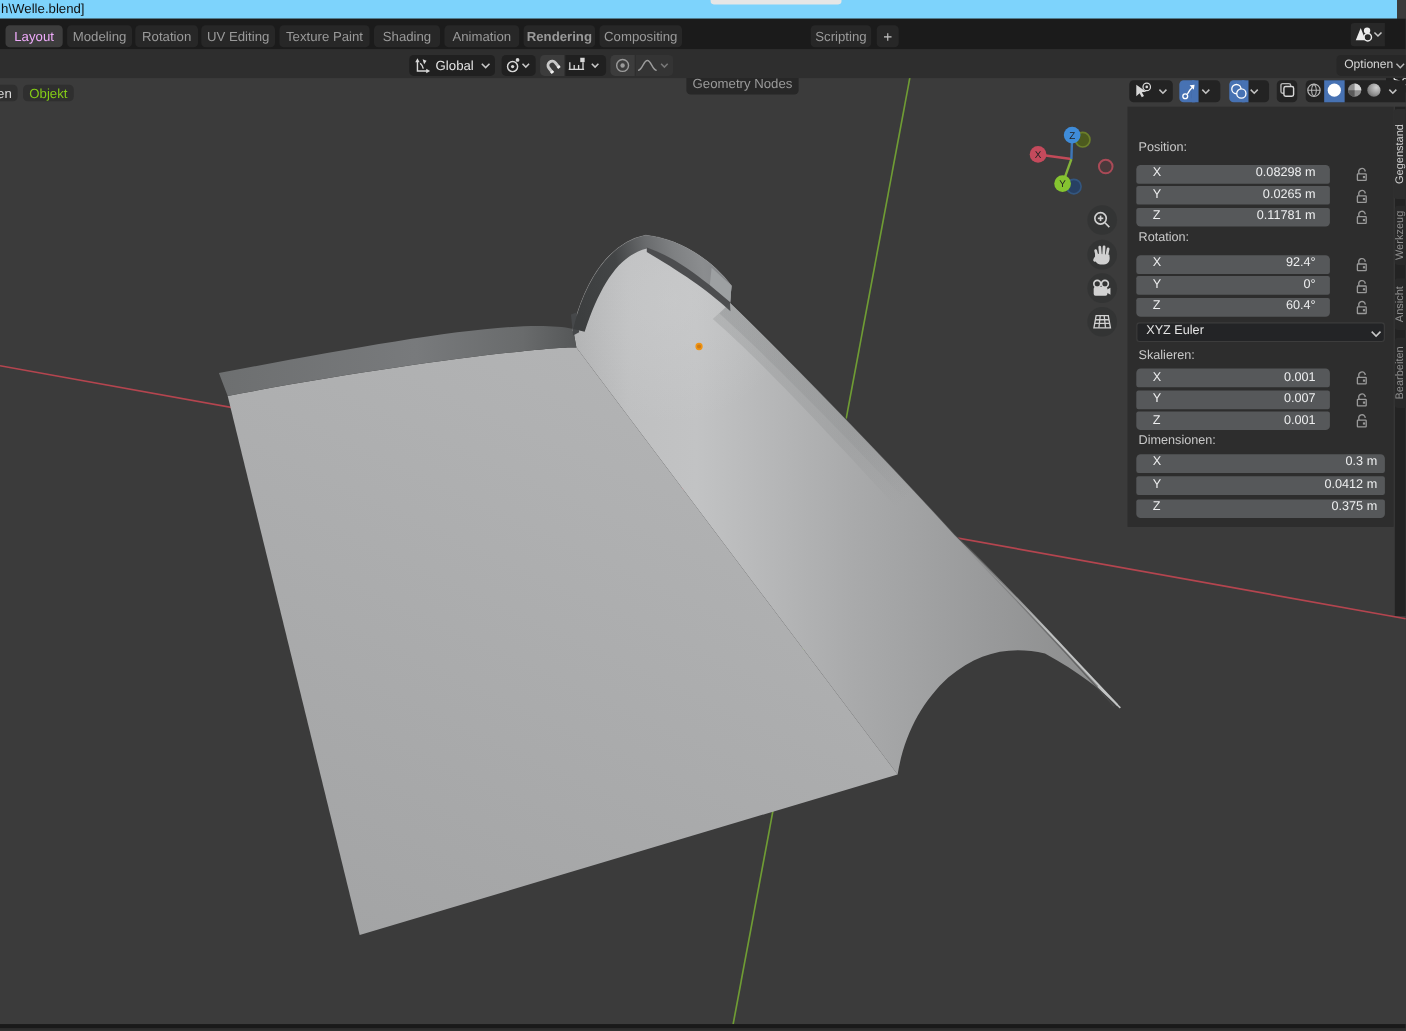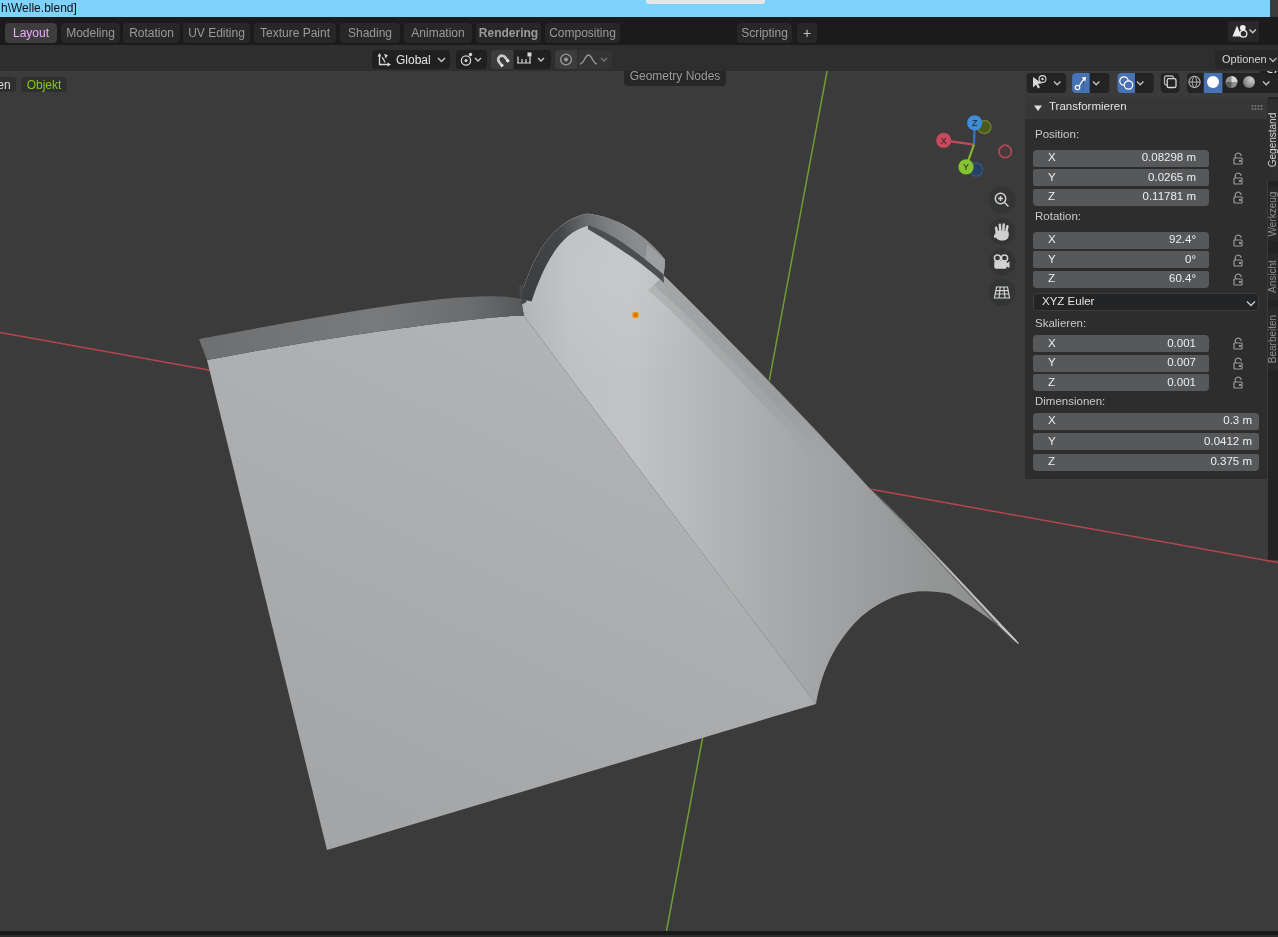--- a/index.html
+++ b/index.html
@@ -349,38 +349,20 @@
     .fld{position:absolute;left:8px;width:176px;height:17px;background:#56585a;border-radius:2px;color:#edeeef;}
     .fld .l{position:absolute;left:15px;top:1.5px;}
     .fld .v{position:absolute;right:13px;top:1.5px;}
     .fldw{position:absolute;left:8px;width:226px;height:17px;background:#56585a;border-radius:2px;color:#edeeef;}
     .fldw .v{position:absolute;right:7px;top:1.5px;}
     .fldw .l{position:absolute;left:15px;top:1.5px;}
     .plabel{position:absolute;left:10px;color:#c9c9c9;}
     .lock{position:absolute;left:206px;width:14px;height:15px;}
   </style>
 
-  <div class="abs" style="left:0;top:0;width:242px;height:22px;background:#373737;">
-    <svg class="abs" style="left:8px;top:7px;" width="10" height="8">
-        <path d="M1,1.5 L9,1.5 L5,7 Z" fill="#e0e0e0"></path>
-      </svg>
-    <div class="abs" style="left:24px;top:3px;color:#e2e2e2;">Transformieren</div>
-    <svg class="abs" style="left:226px;top:7px;" width="13" height="9">
-      <g fill="#787878">
-        <circle cx="1.5" cy="2" r="1"></circle>
-          <circle cx="4.5" cy="2" r="1"></circle>
-          <circle cx="7.5" cy="2" r="1"></circle>
-          <circle cx="10.5" cy="2" r="1"></circle>
-        <circle cx="1.5" cy="5" r="1"></circle>
-          <circle cx="4.5" cy="5" r="1"></circle>
-          <circle cx="7.5" cy="5" r="1"></circle>
-          <circle cx="10.5" cy="5" r="1"></circle>
-      </g>
-    </svg>
-  </div>
   <div class="plabel" style="top:31px;">Position:</div>
   <div class="fld" style="top:52.8px;border-radius:4px 4px 2px 2px;">
       <span class="l">X</span>
       <span class="v">0.08298 m</span>
     </div>
   <div class="fld" style="top:72.3px;">
       <span class="l">Y</span>
       <span class="v">0.0265 m</span>
     </div>
   <div class="fld" style="top:91.9px;border-radius:2px 2px 4px 4px;">

